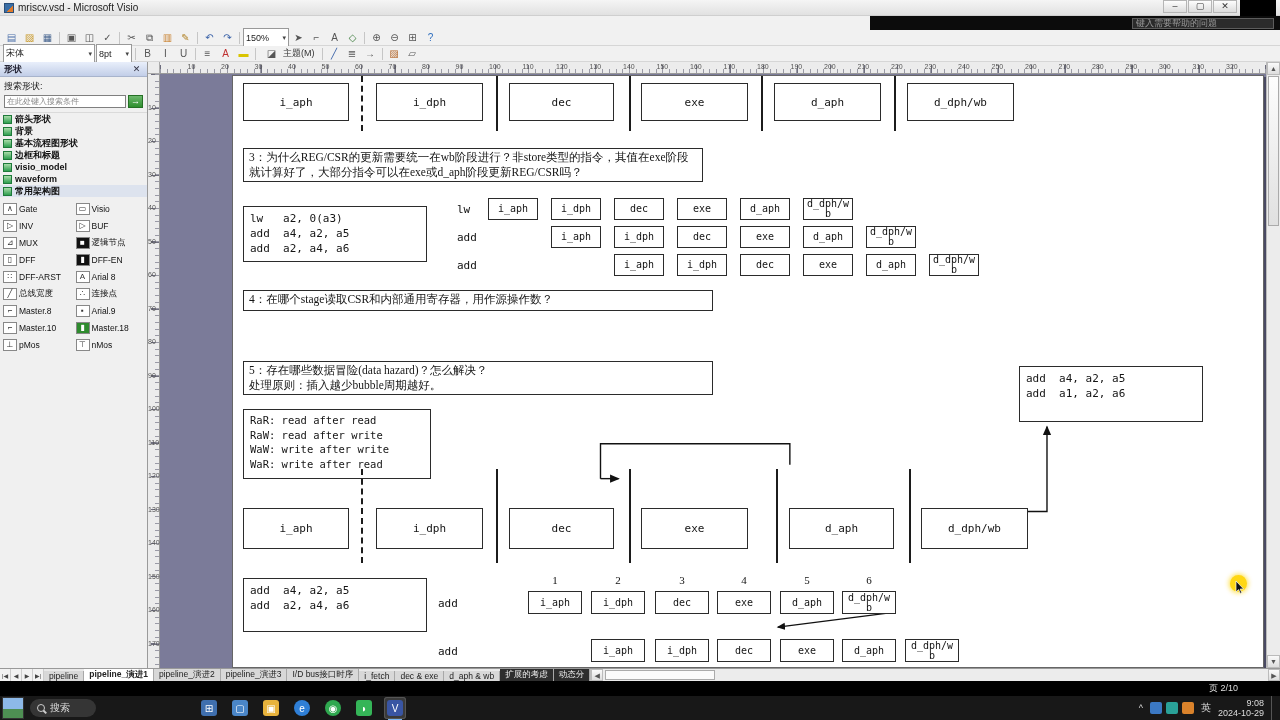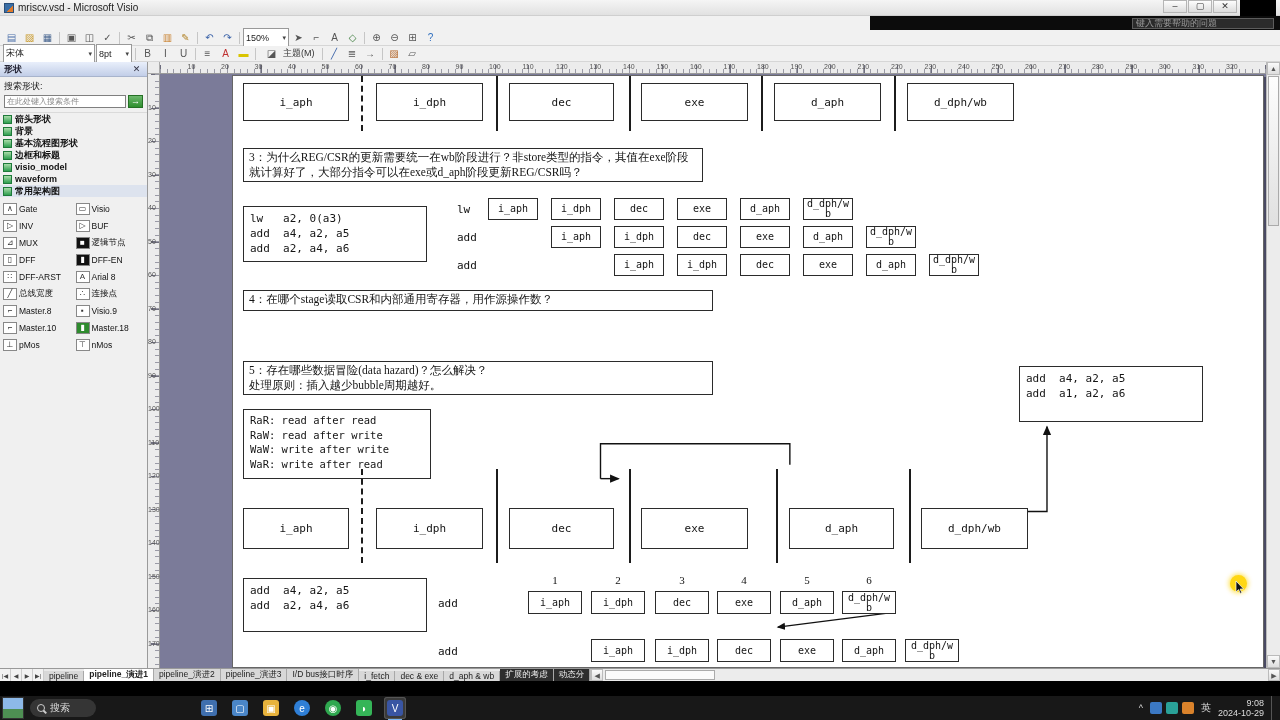--- a/index.html
+++ b/index.html
@@ -323,21 +323,21 @@
         <div class="sitem">
           <span class="sicon">∴</span>
           <span>连接点</span>
         </div>
         <div class="sitem">
           <span class="sicon">⌐</span>
           <span>Master.8</span>
         </div>
         <div class="sitem">
           <span class="sicon">▪</span>
-          <span>Visio.9</span>
+          <span>Arial.9</span>
         </div>
         <div class="sitem">
           <span class="sicon">⌐</span>
           <span>Master.10</span>
         </div>
         <div class="sitem">
           <span class="sicon" style="background: rgb(46, 139, 46); color: rgb(255, 255, 255);">▮</span>
           <span>Master.18</span>
         </div>
         <div class="sitem">
@@ -532,20 +532,23 @@
         <div class="tab dark">扩展的考虑</div>
         <div class="tab dark">动态分</div>
       </span>
     <span class="hscroll">
       <span class="hs-arrow l">◀</span>
       <span class="hs-thumb"></span>
       <span class="hs-arrow r">▶</span>
     </span>
   </div>
 
+  <div class="statusbar">
+    <span class="page-ind">页 2/10</span>
+  </div>
 
   <div class="taskbar">
     <span class="start-thumb"></span>
     <span class="tb-search">
       <span class="mag"></span>
       <span>搜索</span>
     </span>
     <span class="tb-apps" id="apps">
         <div class="tapp">
           <span class="tico" style="background: rgb(63, 111, 174);">⊞</span>

